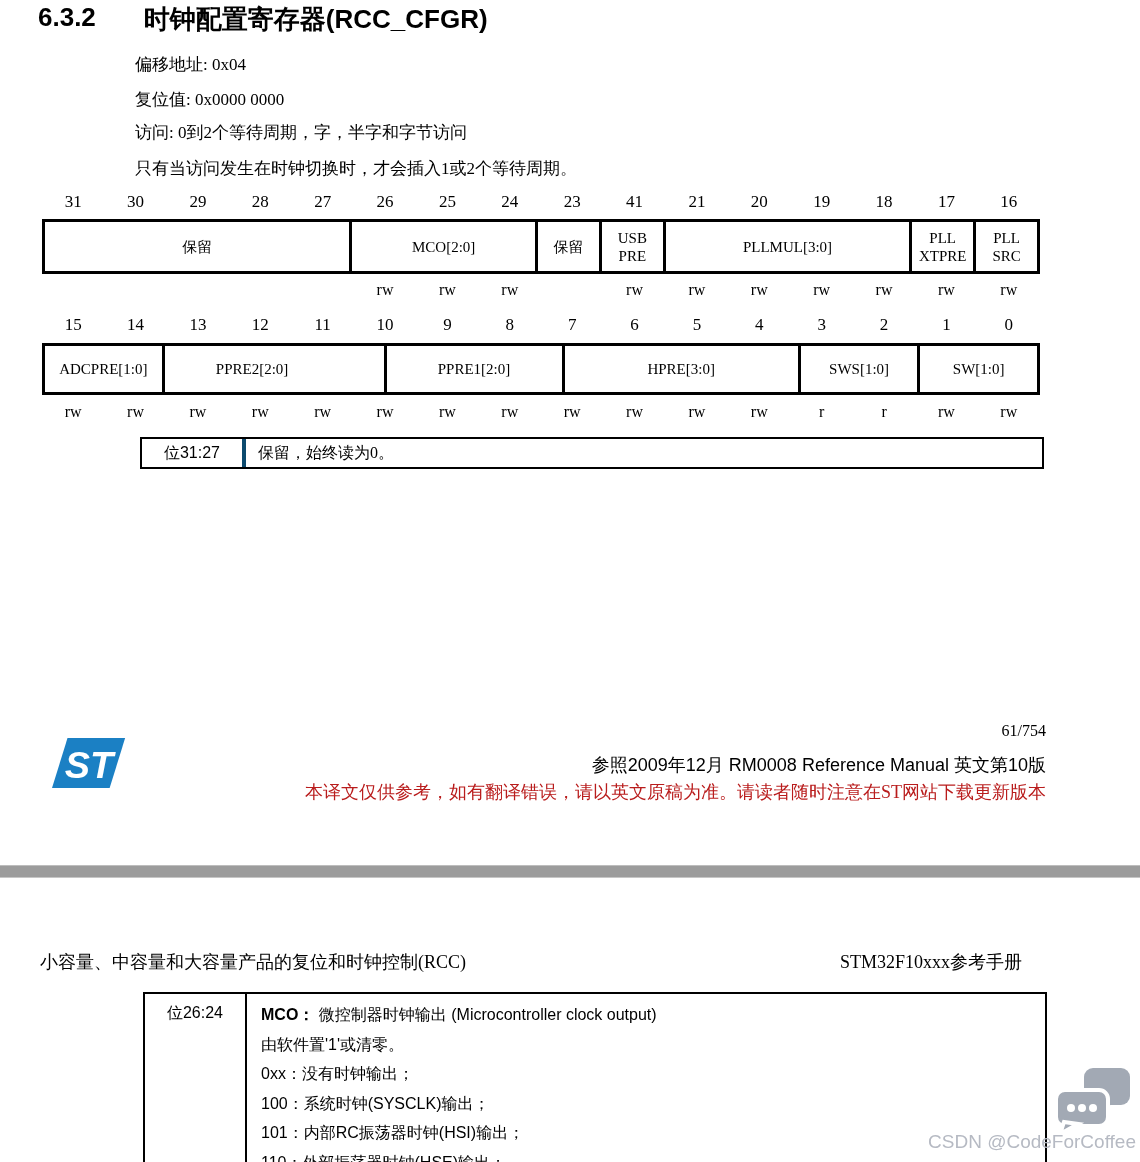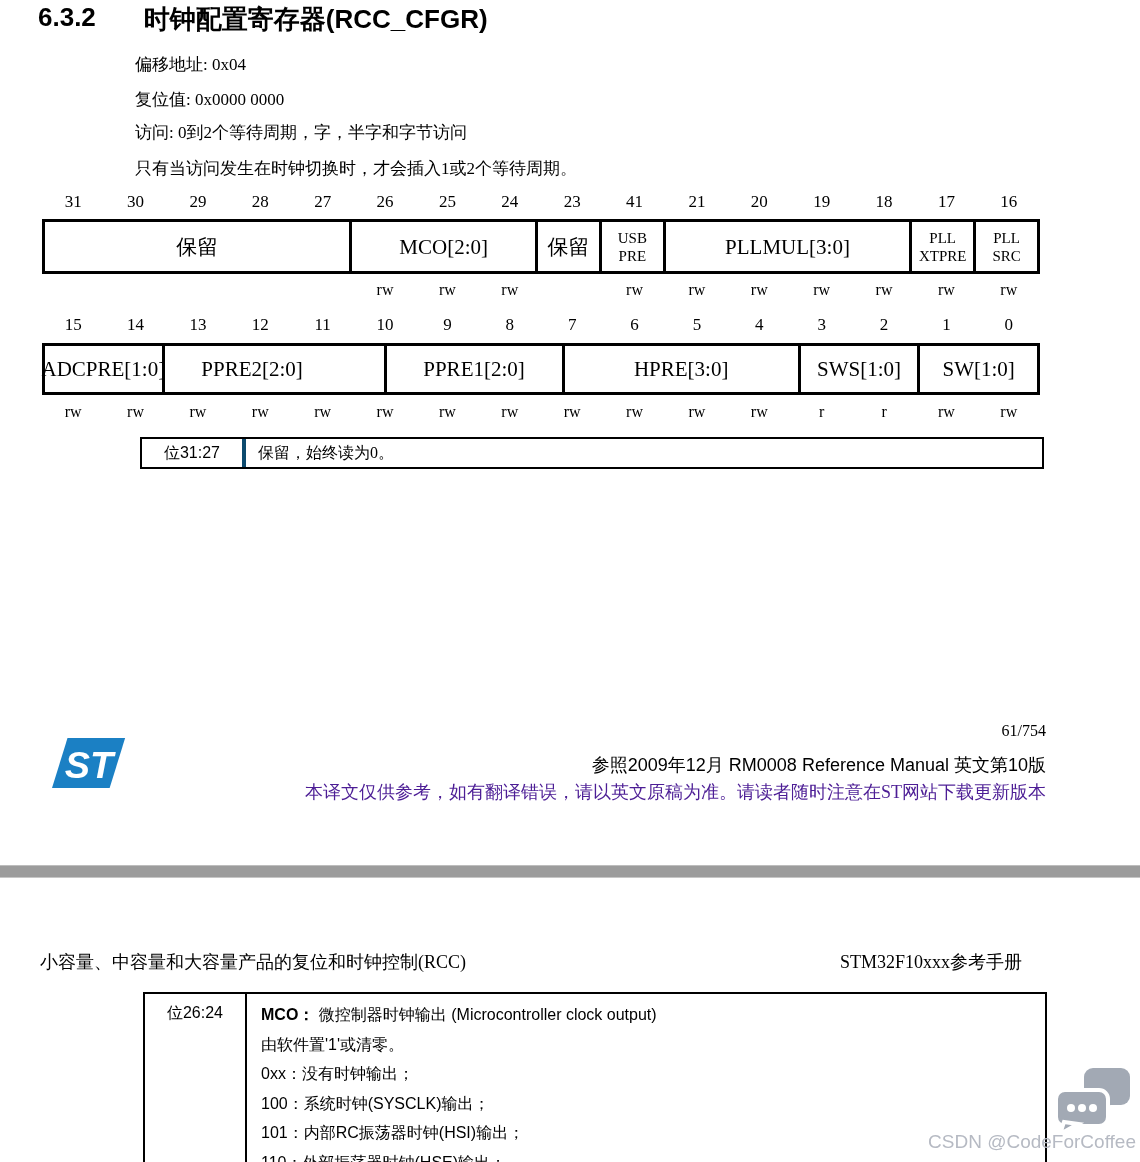--- a/index.html
+++ b/index.html
@@ -13,39 +13,39 @@
              font-weight:bold;font-size:26px;white-space:nowrap;}
 
   
   .info-line{left:135px;font-size:17px;white-space:nowrap;}
 
   
   .bits-row{left:42px;width:998px;display:grid;grid-template-columns:repeat(16,1fr);
             text-align:center;font-size:17px;}
   .fields-row{left:42px;width:998px;display:flex;border:3px solid #000;box-sizing:border-box;}
   .field{display:flex;align-items:center;justify-content:center;
-         border-left:3px solid #000;font-size:21px;line-height:20px;
+         border-left:3px solid #000;font-size:15px;line-height:20px;
          white-space:pre-line;text-align:center;min-width:0;}
   .field:first-child{border-left:none;}
   .field.small{font-size:15px;line-height:18px;}
   .access-row{left:42px;width:998px;display:grid;grid-template-columns:repeat(16,1fr);
               text-align:center;font-size:16px;}
 
   
   .mini-table{left:140px;top:437px;width:904px;height:32px;border:2px solid #000;
               box-sizing:border-box;display:flex;font-size:16px;}
   .mini-label{width:100px;border-right:4px solid #0c4a6e;display:flex;align-items:center;
               justify-content:center;font-family:"Liberation Sans","DejaVu Sans",sans-serif;}
   .mini-desc{flex:1;display:flex;align-items:center;padding-left:12px;}
 
   
   .ft{right:94px;text-align:right;white-space:nowrap;}
   .page-num{top:722px;font-size:16px;}
   .ref-line{top:753px;font-size:18px;font-family:"Liberation Sans","DejaVu Sans",sans-serif;}
-  .red-line{top:780px;font-size:18px;color:#4c1d95;}
+  .red-line{top:780px;font-size:18px;color:#b91c1c;}
   .st-logo{left:40px;top:731px;}
 
   
   .graybar{left:0;top:865px;width:1140px;height:11px;background:#9c9c9c;
            border-top:1px solid #bdbdbd;border-bottom:1px solid #c6c6c6;box-sizing:content-box;}
 
   
   .hdr2-left{left:40px;top:950px;font-size:18px;white-space:nowrap;}
   .hdr2-right{right:118px;top:950px;font-size:18px;white-space:nowrap;}
 

